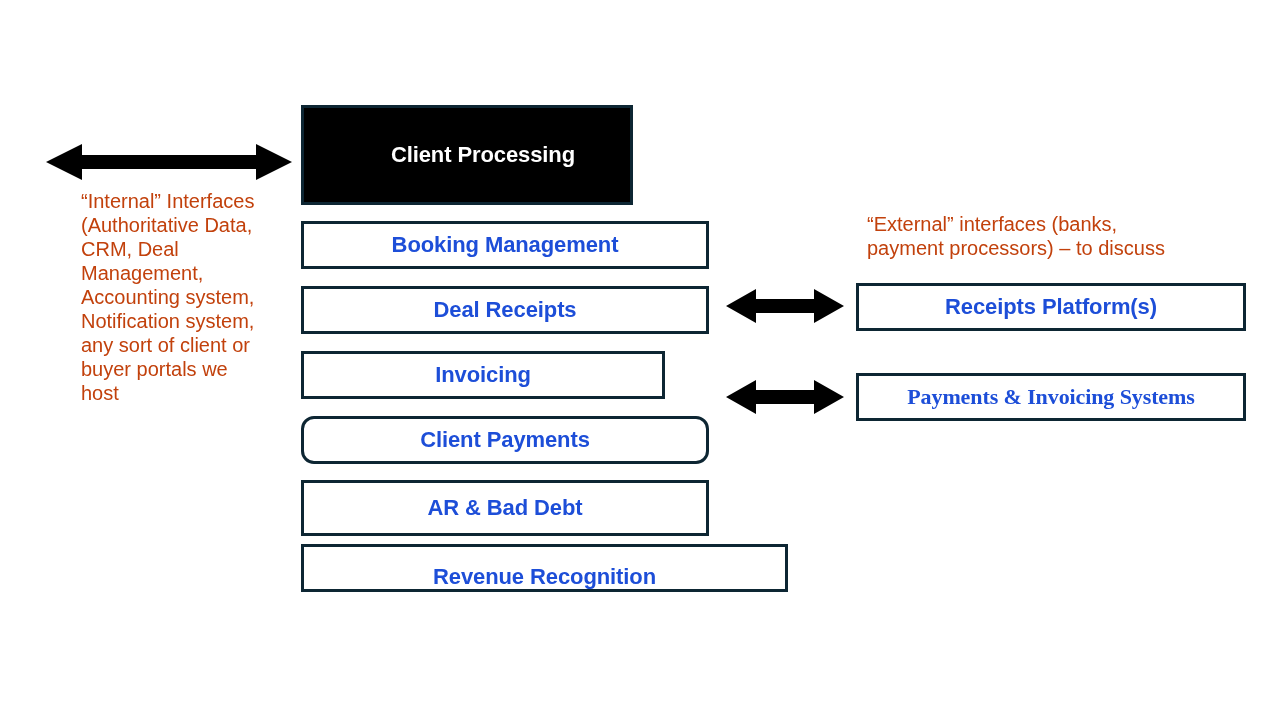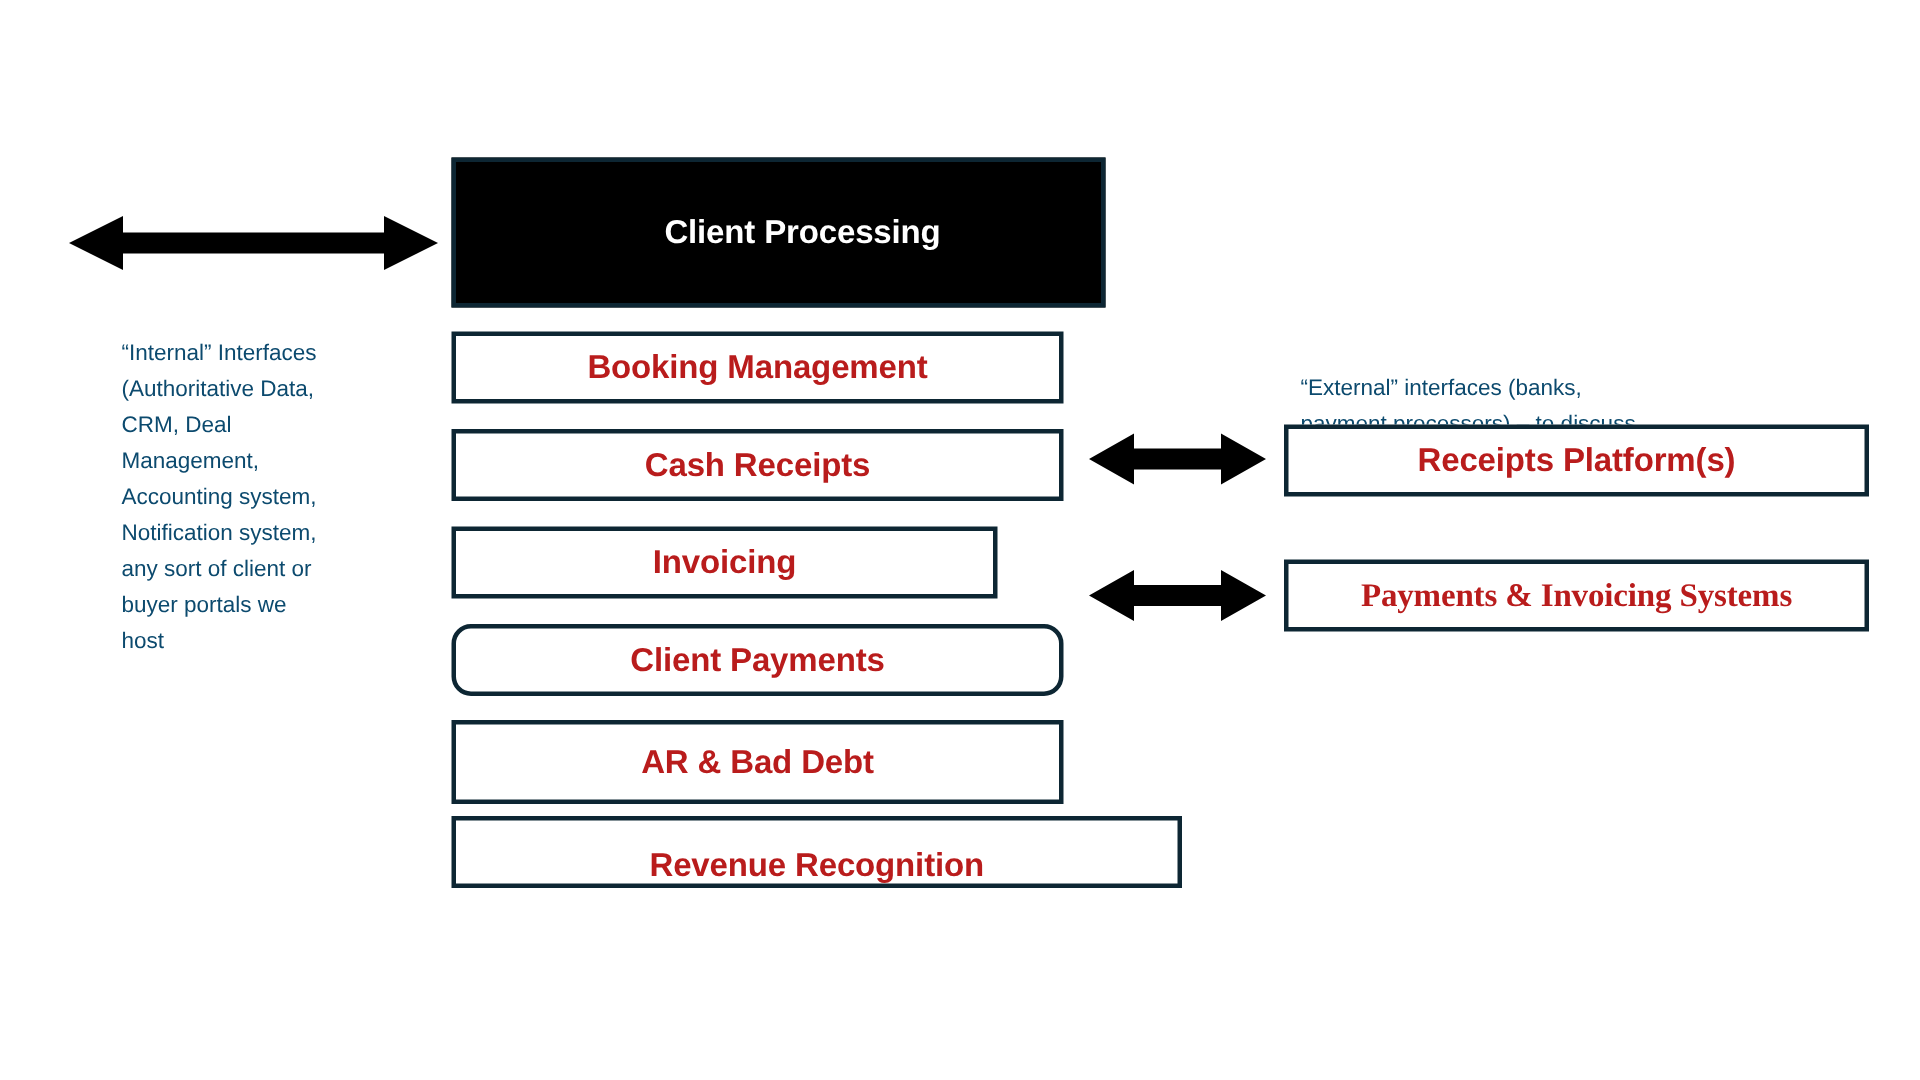--- a/index.html
+++ b/index.html
@@ -30,43 +30,42 @@
     background: #ffffff;
     display: flex;
     align-items: center;
     justify-content: center;
     text-align: center;
   }
   .box .box-label {
     font-weight: bold;
     font-size: 22px;
     line-height: 1.1;
-    color: #b91c1c;
+    color: #1d4ed8;
     letter-spacing: -0.1px;
     white-space: nowrap;
   }
   .box.header-box {
     background: #000000;
     border-color: #0d2633;
   }
   .box.header-box .box-label {
     color: #ffffff;
   }
   .box.right-box .box-label {
     font-size: 22px;
   }
 
   
   .annotation {
     position: absolute;
-    color: #0c4a6e;
-    font-size: 15px;
+    color: #c2410c;
+    font-size: 20px;
     line-height: 24px;
     white-space: pre-line;
-    margin-top: 35px;
   }
 
   
   .arrow {
     position: absolute;
   }
   .arrow svg { display: block; }
 </style>
 </head>
 <body>
@@ -82,30 +81,30 @@
   <div class="annotation" style="left:81px; top:189px; width:190px;">“Internal” Interfaces
 (Authoritative Data,
 CRM, Deal
 Management,
 Accounting system,
 Notification system,
 any sort of client or
 buyer portals we
 host</div>
 
-  <div class="box header-box" style="left:301px; top:105px; width:436px; height:100px;padding-left:32px;">
+  <div class="box header-box" style="left:301px; top:105px; width:332px; height:100px;padding-left:32px;">
     <span class="box-label">Client Processing</span>
   </div>
 
   <div class="box" style="left:301px; top:221px; width:408px; height:48px;">
     <span class="box-label">Booking Management</span>
   </div>
 
   <div class="box" style="left:301px; top:286px; width:408px; height:48px;">
-    <span class="box-label">Cash Receipts</span>
+    <span class="box-label">Deal Receipts</span>
   </div>
 
   <div class="box" style="left:301px; top:351px; width:364px; height:48px;">
     <span class="box-label">Invoicing</span>
   </div>
 
   <div class="box" style="left:301px; top:416px; width:408px; height:48px;border-radius:13px;">
     <span class="box-label">Client Payments</span>
   </div>
 

